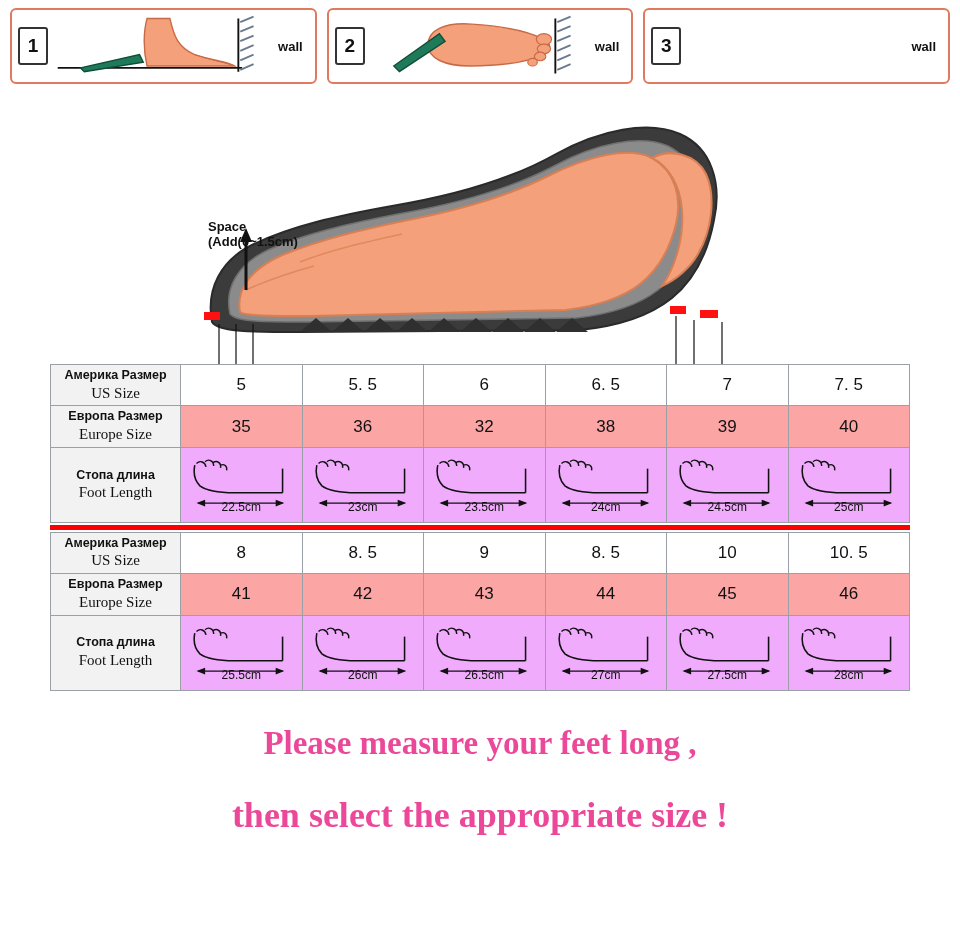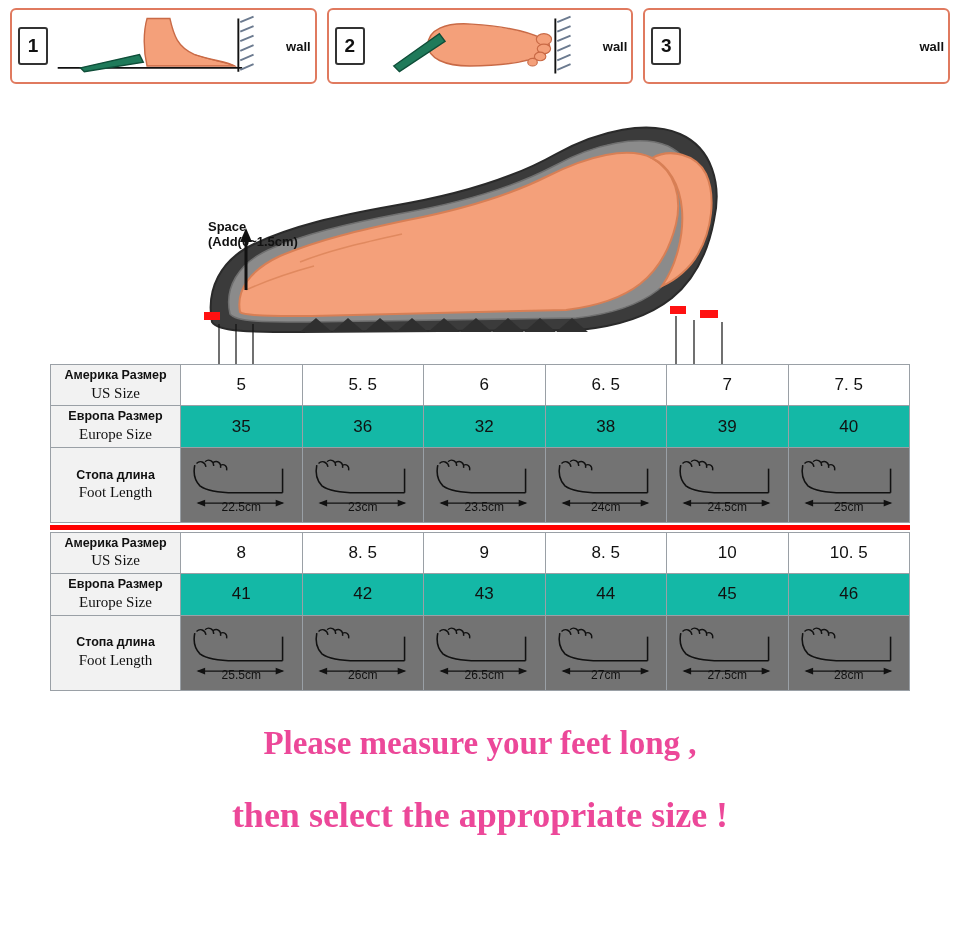--- a/index.html
+++ b/index.html
@@ -51,21 +51,21 @@
   }
   .step-art {
     position: absolute;
     left: 40px;
     right: 44px;
     top: 2px;
     bottom: 2px;
   }
   .step-wall-label {
     position: absolute;
-    right: 4px;
+    right: 12px;
     top: 50%;
     transform: translateY(-50%);
     font-size: 13px;
     font-weight: bold;
     color: #111;
   }
 
   
   .main-diagram {
     position: relative;
@@ -115,26 +115,26 @@
     font-family: Liberation Serif, serif;
   }
   td.val-us {
     height: 32px;
     font-size: 17px;
     background: #ffffff;
   }
   td.val-eu {
     height: 32px;
     font-size: 17px;
-    background: #14b8a6;
+    background: #fca5a5;
   }
   td.foot-cell {
     height: 74px;
     padding: 0;
-    background: #737373;
+    background: #f0abfc;
   }
   .foot-cell-inner {
     position: relative;
     width: 100%;
     height: 74px;
   }
   .foot-measure {
     position: absolute;
     left: 6px;
     right: 6px;

